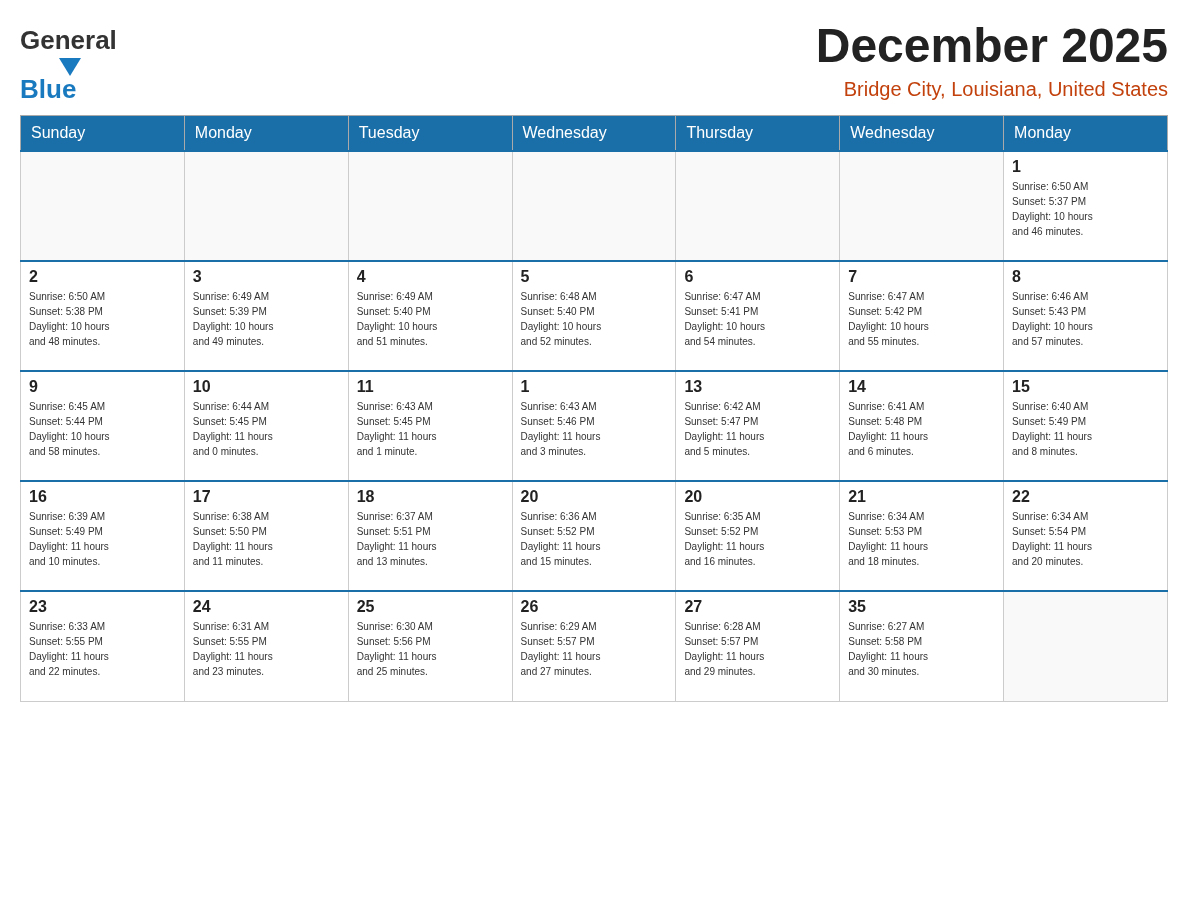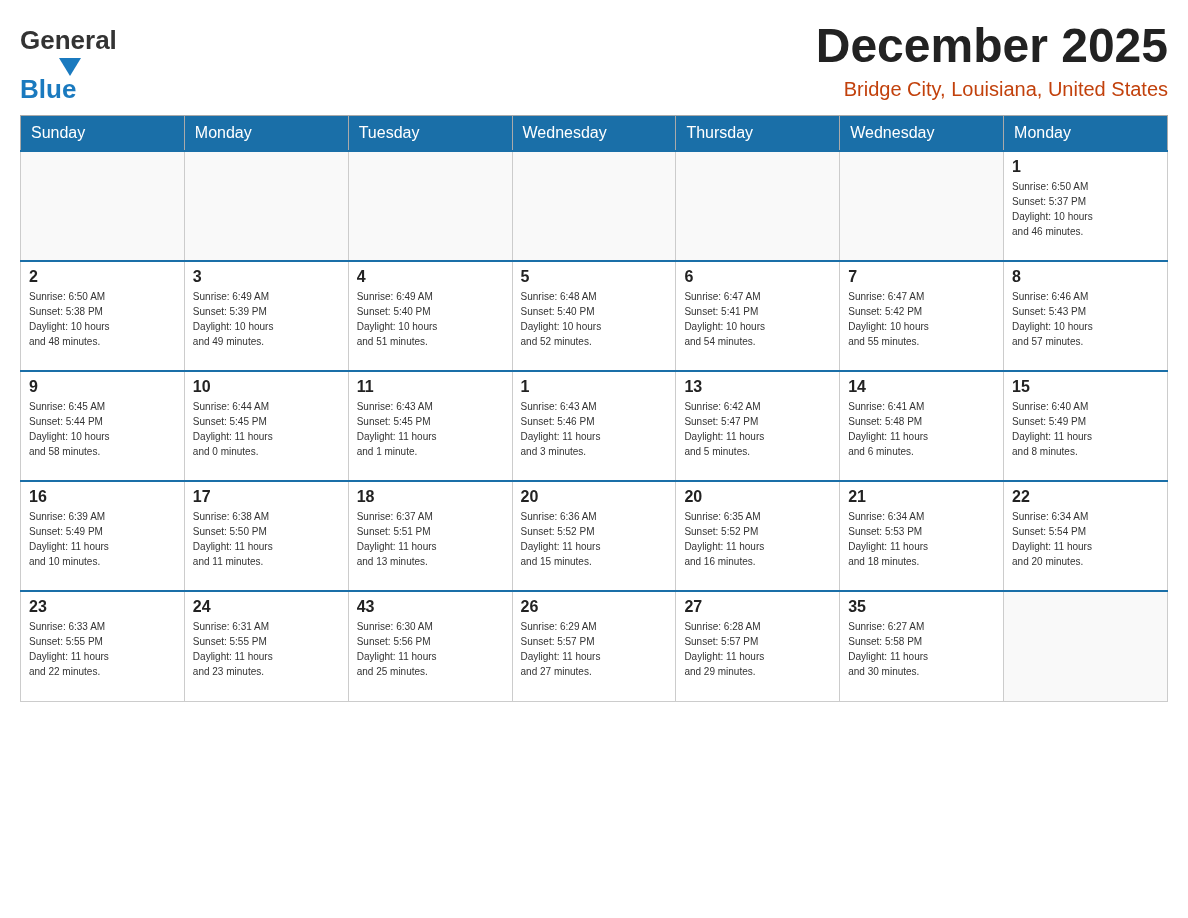--- a/index.html
+++ b/index.html
@@ -229,21 +229,21 @@
       <tr class="week-row">
         <td>
           <div class="day-number">23</div>
           <div class="day-info">Sunrise: 6:33 AM<br>Sunset: 5:55 PM<br>Daylight: 11 hours<br>and 22 minutes.</div>
         </td>
         <td>
           <div class="day-number">24</div>
           <div class="day-info">Sunrise: 6:31 AM<br>Sunset: 5:55 PM<br>Daylight: 11 hours<br>and 23 minutes.</div>
         </td>
         <td>
-          <div class="day-number">43</div>
+          <div class="day-number">25</div>
           <div class="day-info">Sunrise: 6:30 AM<br>Sunset: 5:56 PM<br>Daylight: 11 hours<br>and 25 minutes.</div>
         </td>
         <td>
           <div class="day-number">26</div>
           <div class="day-info">Sunrise: 6:29 AM<br>Sunset: 5:57 PM<br>Daylight: 11 hours<br>and 27 minutes.</div>
         </td>
         <td>
           <div class="day-number">27</div>
           <div class="day-info">Sunrise: 6:28 AM<br>Sunset: 5:57 PM<br>Daylight: 11 hours<br>and 29 minutes.</div>
         </td>

